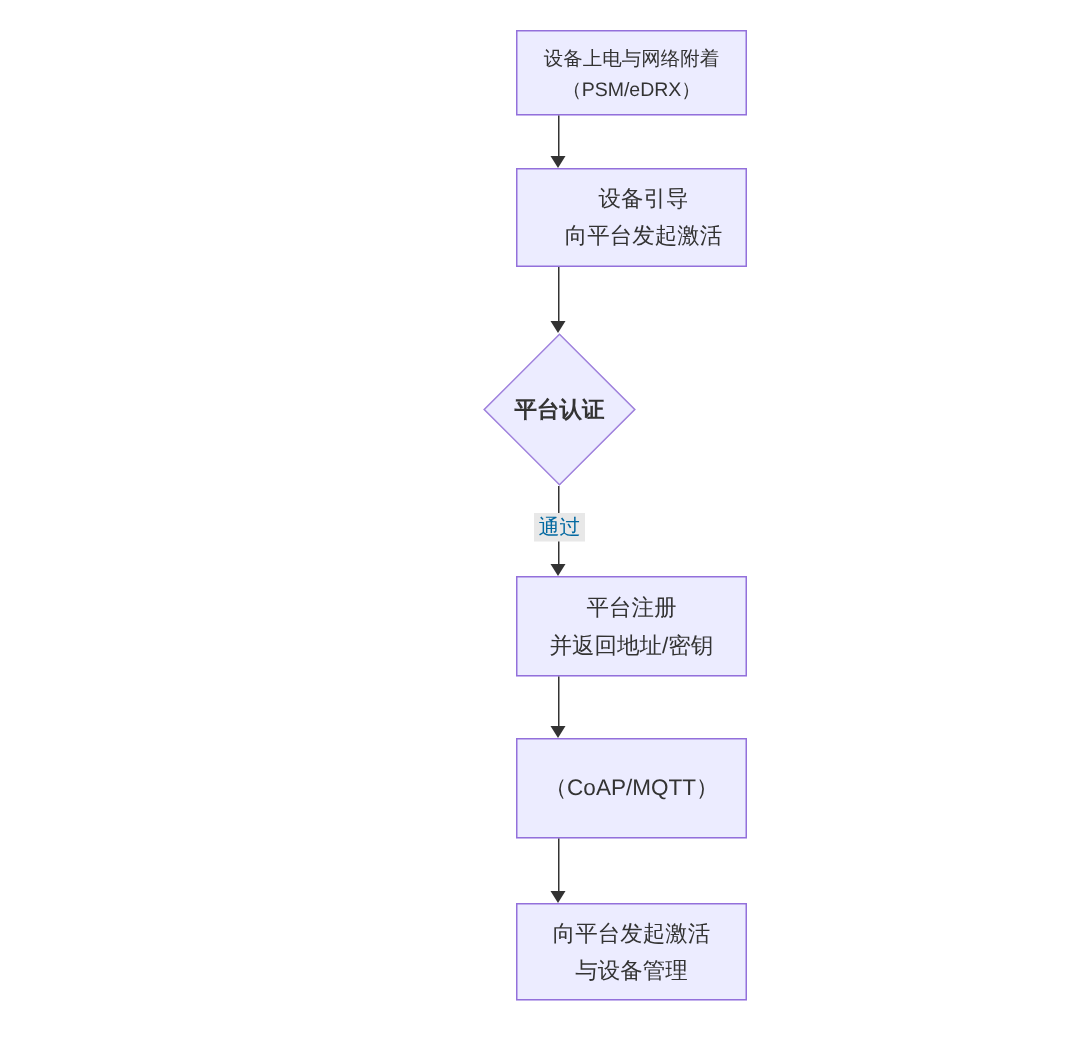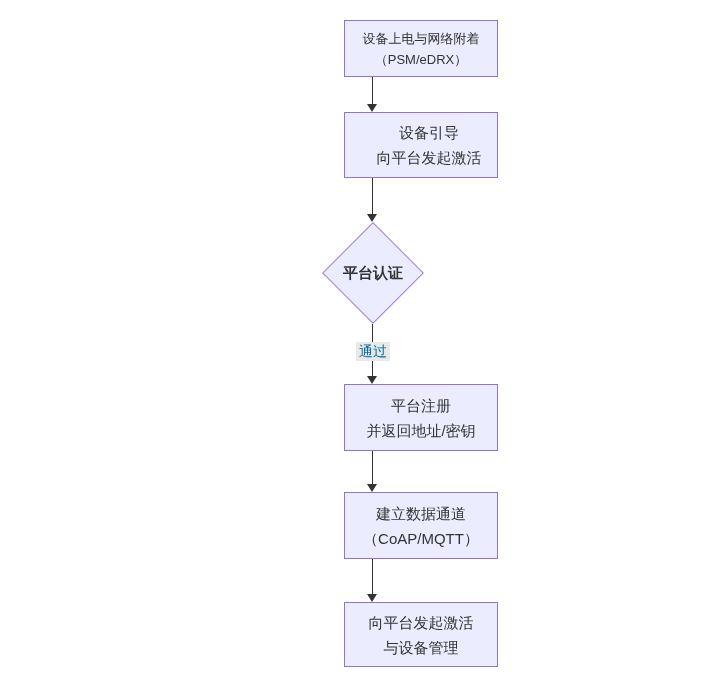--- a/index.html
+++ b/index.html
@@ -126,21 +126,20 @@
 
   <div class="node-rect" id="node-4">
     <span class="line">平台注册</span>
     <span class="line">并返回地址/密钥</span>
   </div>
 
   <div class="edge-line" id="edge-line-4"></div>
   <div class="arrowhead" id="arrowhead-4"></div>
 
   <div class="node-rect" id="node-5">
-    <span class="line">建立数据通道</span>
     <span class="line">（CoAP/MQTT）</span>
   </div>
 
   <div class="edge-line" id="edge-line-5"></div>
   <div class="arrowhead" id="arrowhead-5"></div>
 
   <div class="node-rect" id="node-6">
     <span class="line">向平台发起激活</span>
     <span class="line">与设备管理</span>
   </div>

